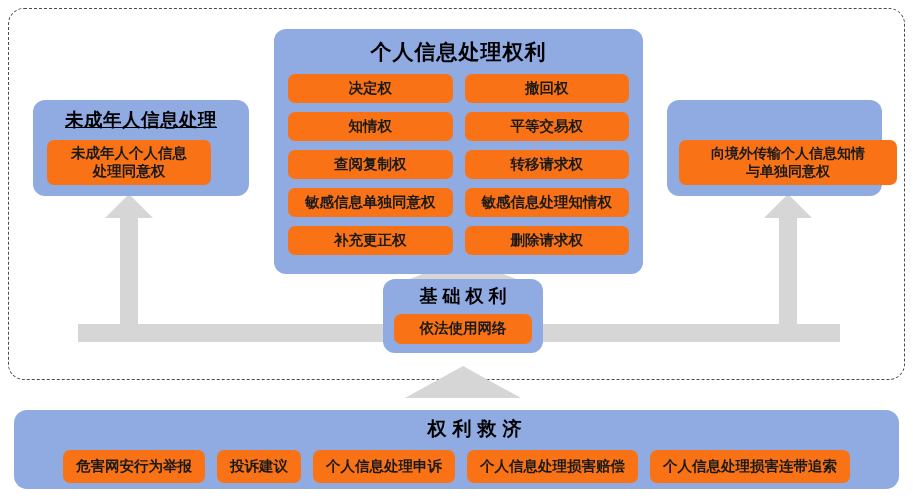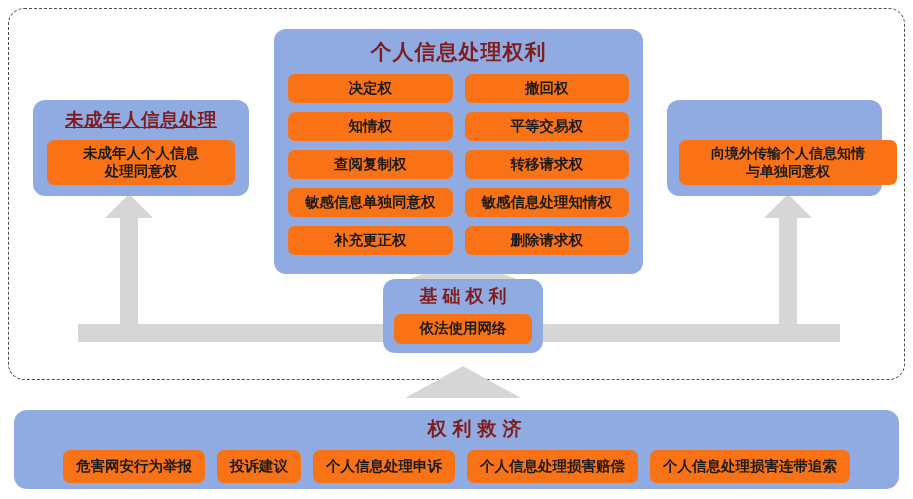--- a/index.html
+++ b/index.html
@@ -22,21 +22,21 @@
   }
 
   
   .panel{
     position:absolute;
     background:#90aae2;
     border-radius:12px;
     box-sizing:border-box;
   }
   .panel-title{
-    color:#7f1d1d;
+    color:#000000;
     font-weight:bold;
     text-align:center;
     width:100%;
     line-height:1.1;
     -webkit-font-smoothing:antialiased;
   }
   
   .card{
     background:#f97316;
     border-radius:7px;
@@ -57,21 +57,21 @@
     position:absolute;left:14px;top:45px;width:341px;
     display:grid;grid-template-columns:1fr 1fr;
     column-gap:12px;row-gap:9px;
   }
   #center-grid .card{height:29px;font-size:14.5px;}
 
   
   #left-panel{left:33px;top:100px;width:216px;height:96px;}
   #left-panel .panel-title{font-size:18.5px;margin-top:10px;letter-spacing:.5px;text-decoration:underline;}
   #left-panel .card{
-    position:absolute;left:14px;top:40px;width:188px;height:45px;font-size:14.5px;
+    position:absolute;left:14px;top:40px;width:164px;height:45px;font-size:14.5px;
   }
 
   
   #right-panel{left:667px;top:100px;width:215px;height:96px;}
   #right-panel .panel-title{font-size:18.5px;margin-top:10px;letter-spacing:.5px;}
   #right-panel .card{
     position:absolute;left:12px;top:40px;width:218px;height:45px;font-size:14px;
   }
 
   

